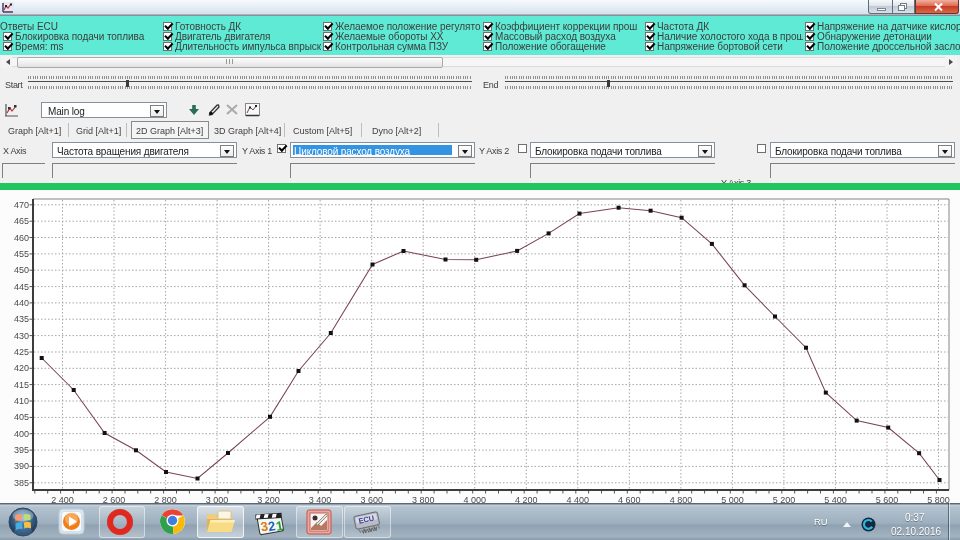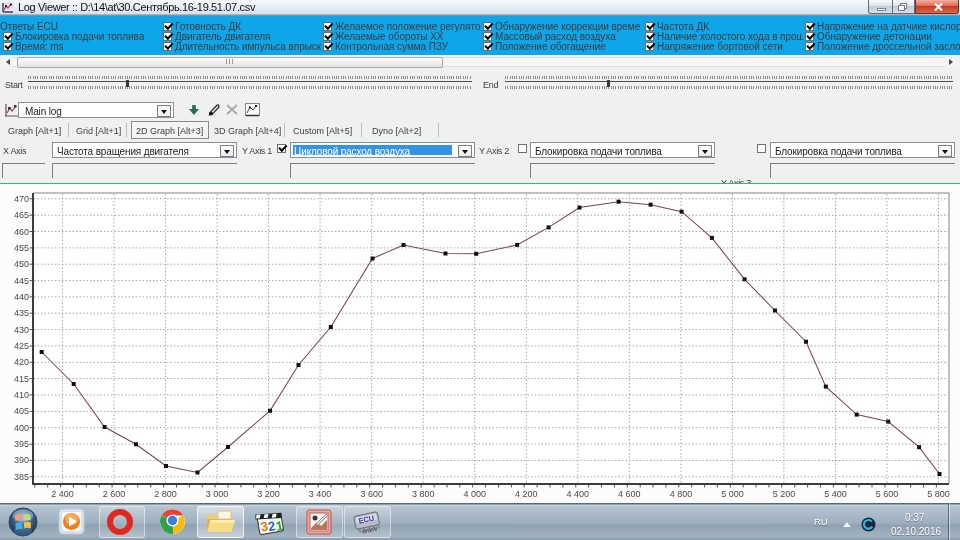--- a/index.html
+++ b/index.html
@@ -26,58 +26,57 @@
 
 <div class="abs" style="left:0;top:0;width:960px;height:15px;
   background:linear-gradient(#f6fafd,#e3ecf4 60%,#d4e1ee);border-bottom:1px solid #a4b4c4;">
   <svg width="12" height="11" style="position:absolute;left:2px;top:2px">
     <rect x="0" y="0" width="12" height="11" fill="#e8e6f2"></rect>
     <path d="M1 10 L11 10 M1 10 L1 1" stroke="#3b3b66" stroke-width="1.4" fill="none"></path>
     <path d="M2 8 L4 4 L6 6 L9 2" stroke="#c03040" stroke-width="1.2" fill="none"></path>
     <rect x="3" y="3" width="2" height="2" fill="#222"></rect>
       <rect x="8" y="1.5" width="2" height="2" fill="#222"></rect>
   </svg>
-  <span style="position:absolute;left:18px;top:1px;font-size:11px;color:#111;letter-spacing:-0.35px;">Log Viewer :: D:\14\at\30.Сентябрь.16-19.51.07.csv</span>
 </div>
 <div class="abs" style="left:868px;top:0;width:25px;height:14px;border:1px solid #5f6e7d;border-top:none;border-radius:0 0 0 3px;
   background:linear-gradient(#f8fafc,#dde4ea 45%,#c3ccd4 50%,#d8e0e8);">
   <div class="abs" style="left:8px;top:8px;width:9px;height:3px;background:#fff;border:1px solid #7d8894;"></div>
   </div>
 <div class="abs" style="left:893px;top:0;width:22px;height:14px;border:1px solid #5f6e7d;border-top:none;border-left:none;
   background:linear-gradient(#f8fafc,#dde4ea 45%,#c3ccd4 50%,#d8e0e8);">
   <div class="abs" style="left:7px;top:3px;width:7px;height:6px;border:1px solid #707c88;background:#fff;"></div>
   <div class="abs" style="left:5px;top:5px;width:7px;height:6px;border:1px solid #707c88;background:#fdfdfd;"></div>
   </div>
 <div class="abs" style="left:915px;top:0;width:44px;height:14px;border:1px solid #5f3730;border-top:none;border-radius:0 0 3px 0;
   background:linear-gradient(#f0b0a0,#e06a50 45%,#c83c24 50%,#d86848);">
   <svg width="11" height="10" style="position:absolute;left:17px;top:2px">
       <path d="M2 1.5 L9 8.5 M9 1.5 L2 8.5" stroke="#fff" stroke-width="2.1"></path>
     </svg>
   </div>
 
-<div class="abs" style="left:0;top:15px;width:960px;height:40px;background:#0ea5e9;border-top:1px solid #8e8e8e;">
+<div class="abs" style="left:0;top:15px;width:960px;height:40px;background:#5eead4;border-top:1px solid #8e8e8e;">
 <div class="cbl" style="left:0px;top:5px">Ответы ECU</div>
 <div class="cb" style="left:3px;top:16px"></div>
     <div class="cbl" style="left:15px;top:15px">Блокировка подачи топлива</div>
 <div class="cb" style="left:3px;top:26px"></div>
     <div class="cbl" style="left:15px;top:25px">Время: ms</div>
 <div class="cb" style="left:163px;top:6px"></div>
     <div class="cbl" style="left:175px;top:5px">Готовность ДК</div>
 <div class="cb" style="left:163px;top:16px"></div>
     <div class="cbl" style="left:175px;top:15px">Двигатель двигателя</div>
 <div class="cb" style="left:163px;top:26px"></div>
     <div class="cbl" style="left:175px;top:25px">Длительность импульса впрыск</div>
 <div class="cb" style="left:323px;top:6px"></div>
     <div class="cbl" style="left:335px;top:5px">Желаемое положение регулято</div>
 <div class="cb" style="left:323px;top:16px"></div>
     <div class="cbl" style="left:335px;top:15px">Желаемые обороты ХХ</div>
 <div class="cb" style="left:323px;top:26px"></div>
     <div class="cbl" style="left:335px;top:25px">Контрольная сумма ПЗУ</div>
 <div class="cb" style="left:483px;top:6px"></div>
-    <div class="cbl" style="left:495px;top:5px">Обнаружение коррекции време</div>
+    <div class="cbl" style="left:495px;top:5px">Коэффициент коррекции прош</div>
 <div class="cb" style="left:483px;top:16px"></div>
     <div class="cbl" style="left:495px;top:15px">Массовый расход воздуха</div>
 <div class="cb" style="left:483px;top:26px"></div>
     <div class="cbl" style="left:495px;top:25px">Положение обогащение</div>
 <div class="cb" style="left:645px;top:6px"></div>
     <div class="cbl" style="left:657px;top:5px">Частота ДК</div>
 <div class="cb" style="left:645px;top:16px"></div>
     <div class="cbl" style="left:657px;top:15px">Наличие холостого хода в прош</div>
 <div class="cb" style="left:645px;top:26px"></div>
     <div class="cbl" style="left:657px;top:25px">Напряжение бортовой сети</div>
@@ -114,21 +113,21 @@
 <div class="abs" style="left:505px;top:81px;width:448px;height:1px;background:#4d4d4d;"></div>
 <div class="ticks" style="left:505px;top:86px;width:448px;"></div>
 <div class="abs" style="left:607px;top:79.5px;width:3px;height:7px;background:#3a3a3a;"></div>
 
 <svg width="15" height="15" style="position:absolute;left:4px;top:103px">
   <path d="M1 13 L14 13 M2 13 L2 1" stroke="#555" stroke-width="1.2" fill="none"></path>
   <path d="M3 10 L6 5 L8 8 L12 3" stroke="#c03040" stroke-width="1.2" fill="none"></path>
   <rect x="4" y="4" width="2.5" height="2.5" fill="#333"></rect>
     <rect x="10" y="2" width="2.5" height="2.5" fill="#333"></rect>
 </svg>
-<div class="combo" style="left:18px;top:102px;width:156px;text-align:center;">
+<div class="combo" style="left:41px;top:102px;width:126px;text-align:center;">
   <span class="tx" style="left:6px;">Main log</span>
     <span class="btn"></span>
 </div>
 <svg width="10" height="10" style="position:absolute;left:189px;top:105px">
   <path d="M3.2 0 L6.8 0 L6.8 4 L10 4 L5 10 L0 4 L3.2 4 Z" fill="#2a6e55"></path>
 </svg>
 <svg width="12" height="12" style="position:absolute;left:208px;top:104px">
   <path d="M10.5 1 L11 3 L4 10.5 L1.5 11 L2 8.5 L9 1.2 Z" fill="none" stroke="#333" stroke-width="1.3"></path>
   <circle cx="3" cy="9.5" r="1.8" fill="#111"></circle>
 </svg>
@@ -180,21 +179,21 @@
   <span class="tx">Блокировка подачи топлива</span>
     <span class="btn"></span>
   </div>
 
 <div class="fbox" style="left:2px;top:163px;width:43px;"></div>
 <div class="fbox" style="left:52px;top:163px;width:185px;"></div>
 <div class="fbox" style="left:290px;top:163px;width:185px;"></div>
 <div class="fbox" style="left:530px;top:163px;width:185px;"></div>
 <div class="fbox" style="left:770px;top:163px;width:185px;"></div>
 
-<div class="abs" style="left:0;top:183px;width:960px;height:320px;background:#fcfcfc;border-top:1px solid #22c55e;">
+<div class="abs" style="left:0;top:183px;width:960px;height:320px;background:#fcfcfc;border-top:7px solid #22c55e;">
 <svg width="960" height="320" style="position:absolute;left:0;top:0">
 <rect x="33" y="9" width="916" height="291" fill="#ffffff"></rect>
 <line x1="34" y1="14.8" x2="948" y2="14.8" stroke="#a6a6a6" stroke-width="1" stroke-dasharray="1.5 2"></line>
 <text x="29" y="17.8" font-size="9" fill="#4a4a4a" text-anchor="end">470</text>
 <line x1="29.5" y1="14.8" x2="33" y2="14.8" stroke="#555" stroke-width="1"></line>
 <line x1="34" y1="31.2" x2="948" y2="31.2" stroke="#a6a6a6" stroke-width="1" stroke-dasharray="1.5 2"></line>
 <text x="29" y="34.2" font-size="9" fill="#4a4a4a" text-anchor="end">465</text>
 <line x1="29.5" y1="31.2" x2="33" y2="31.2" stroke="#555" stroke-width="1"></line>
 <line x1="34" y1="47.5" x2="948" y2="47.5" stroke="#a6a6a6" stroke-width="1" stroke-dasharray="1.5 2"></line>
 <text x="29" y="50.5" font-size="9" fill="#4a4a4a" text-anchor="end">460</text>

